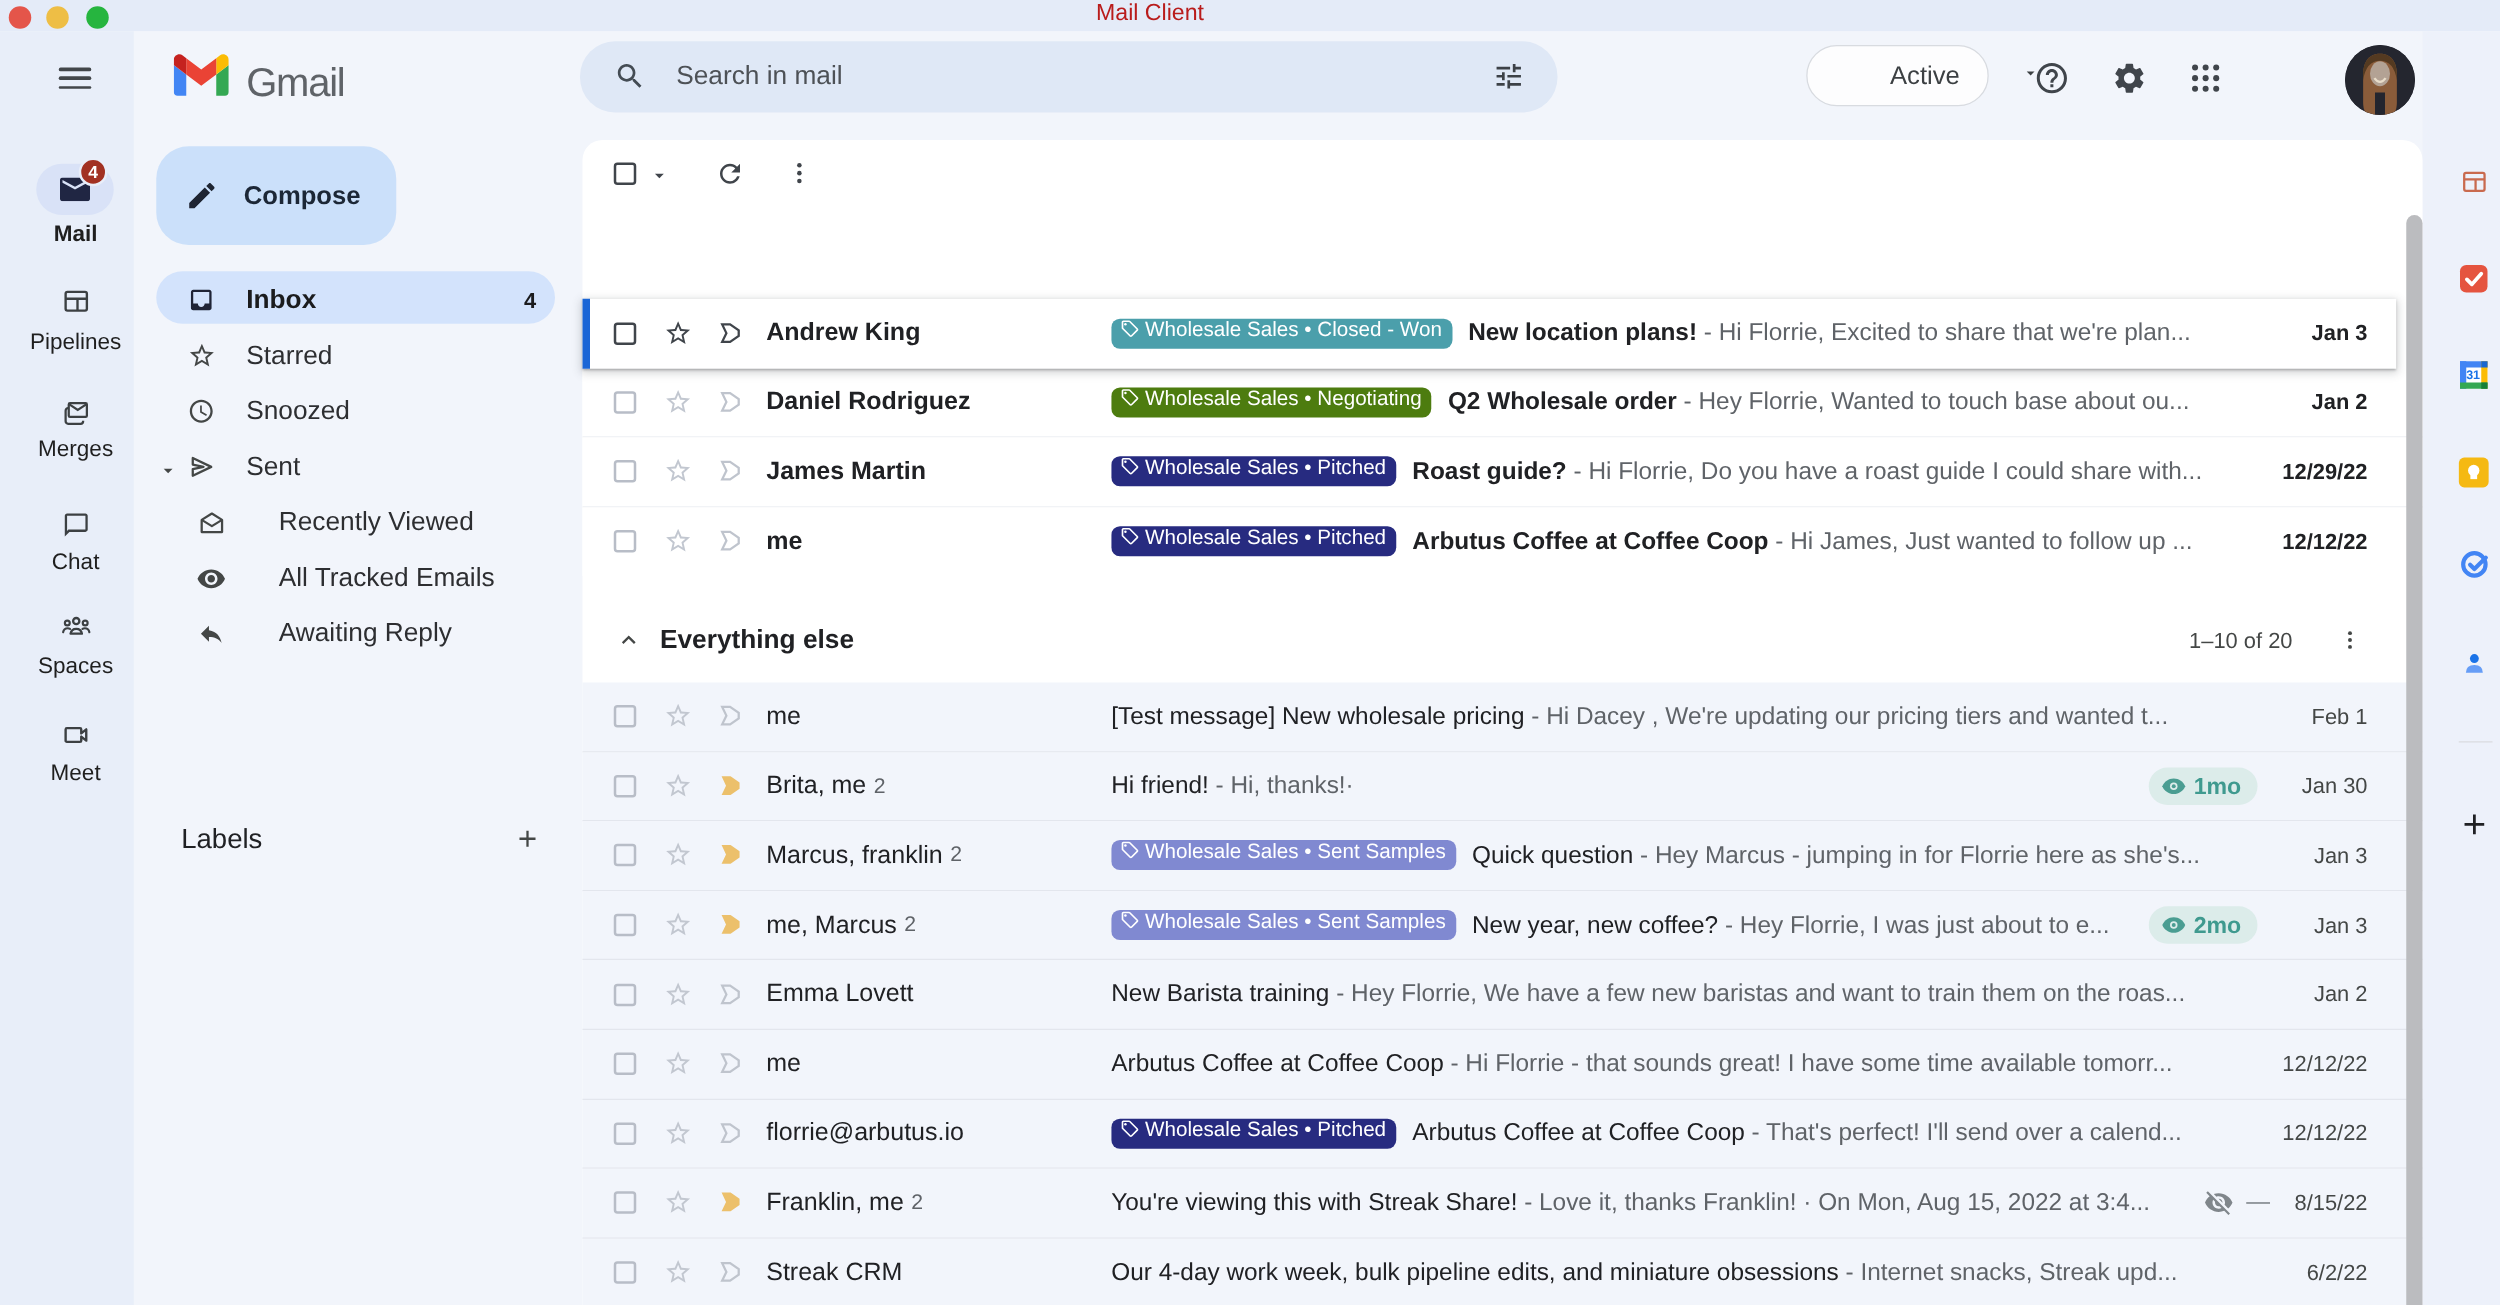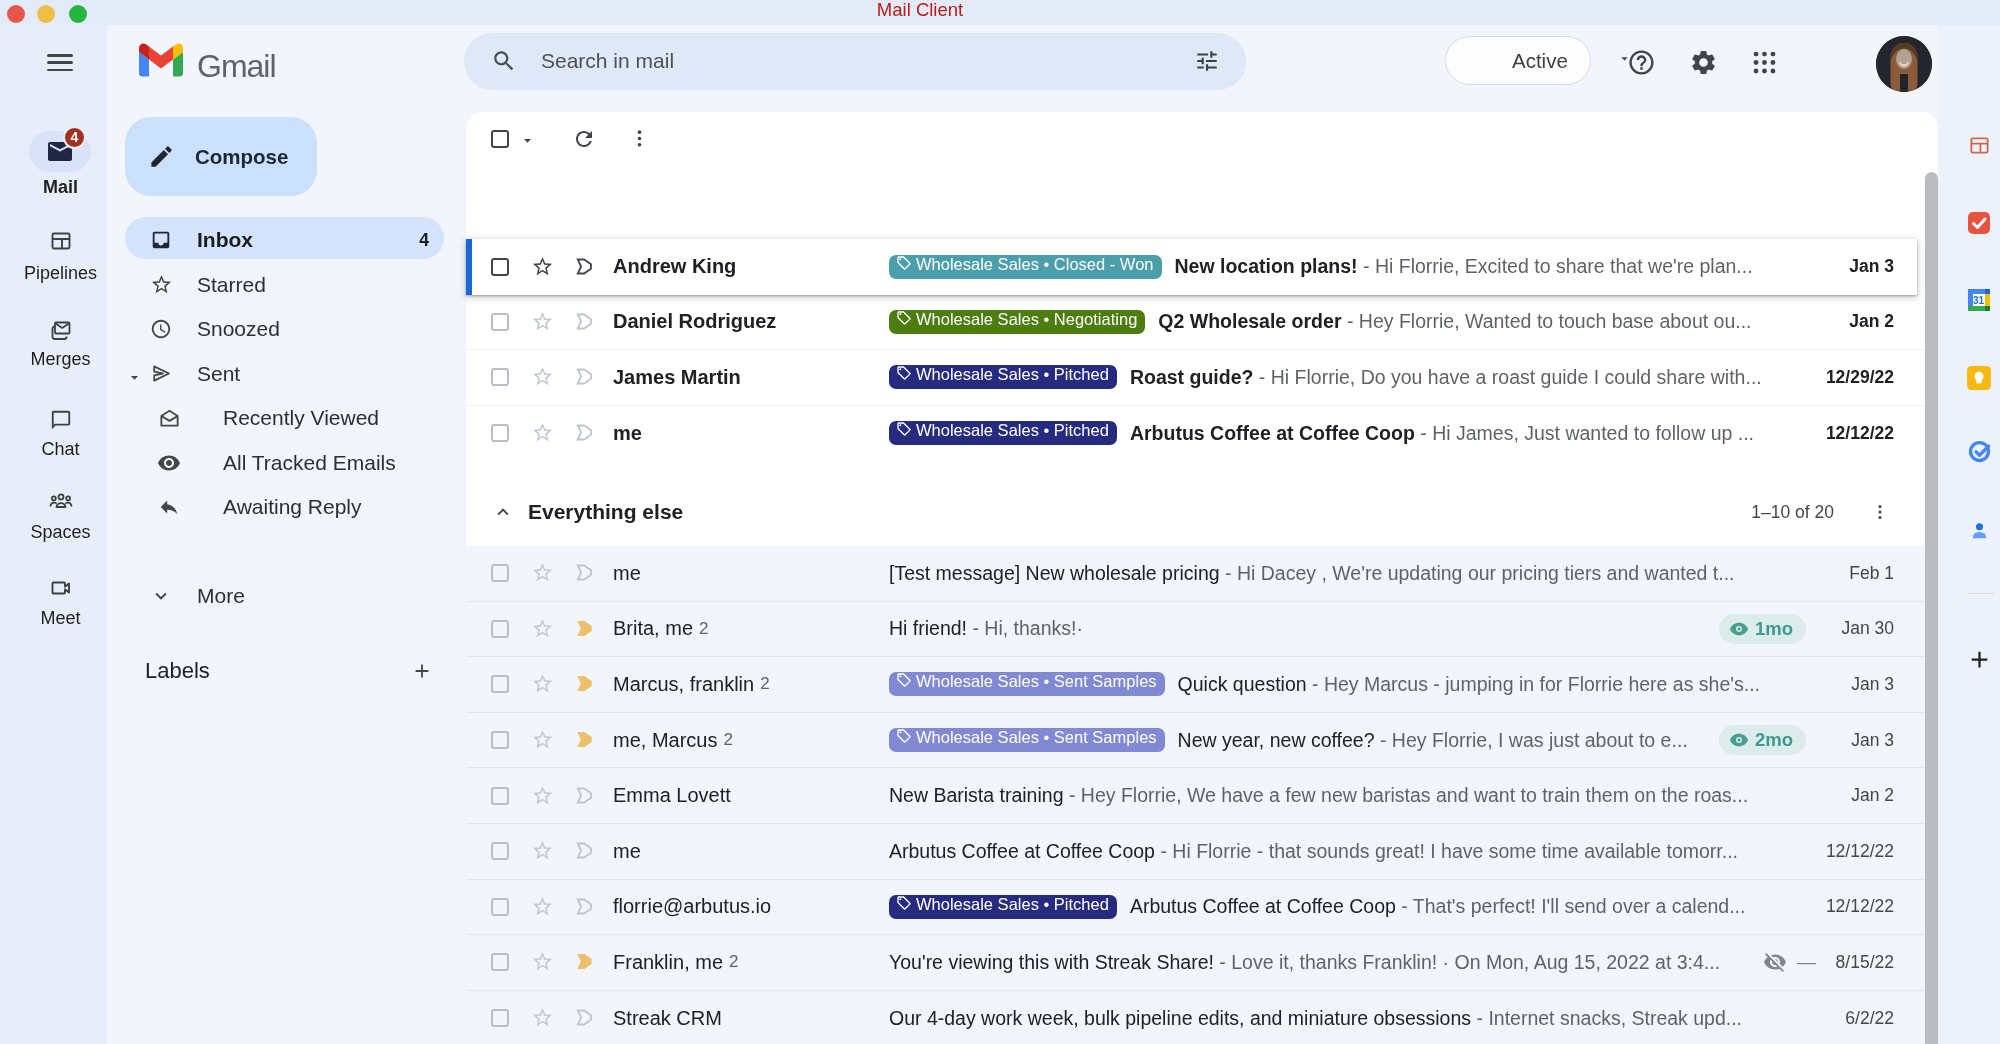--- a/index.html
+++ b/index.html
@@ -307,28 +307,20 @@
     <span class="txt2">All Tracked Emails</span>
   </div>
   <div class="navitem" style="top:460px;">
     <span class="ic2">
         <svg width="22" height="22" viewBox="0 0 24 24" fill="#444746">
           <use href="#i-reply"></use>
         </svg>
       </span>
     <span class="txt2">Awaiting Reply</span>
   </div>
-  <div class="navitem" style="top:549px;">
-    <span class="ic">
-        <svg width="22" height="22" viewBox="0 0 24 24" fill="#444746">
-          <use href="#i-chevd"></use>
-        </svg>
-      </span>
-    <span class="txt">More</span>
-  </div>
   <div class="abs" style="left:145px; top:632px; width:300px; height:28px;">
     <span style="font-size:22px; font-weight:500; color:#202124; line-height:28px;">Labels</span>
     <span class="abs" style="right:12px; top:3px;"><svg width="22" height="22" viewBox="0 0 24 24" fill="#444746">
           <use href="#i-plus"></use>
         </svg></span>
   </div>
 
   <div class="search">
     <span class="abs" style="left:27px; top:15px;"><svg width="26" height="26" viewBox="0 0 24 24" fill="#444c54">
           <use href="#i-search"></use>

